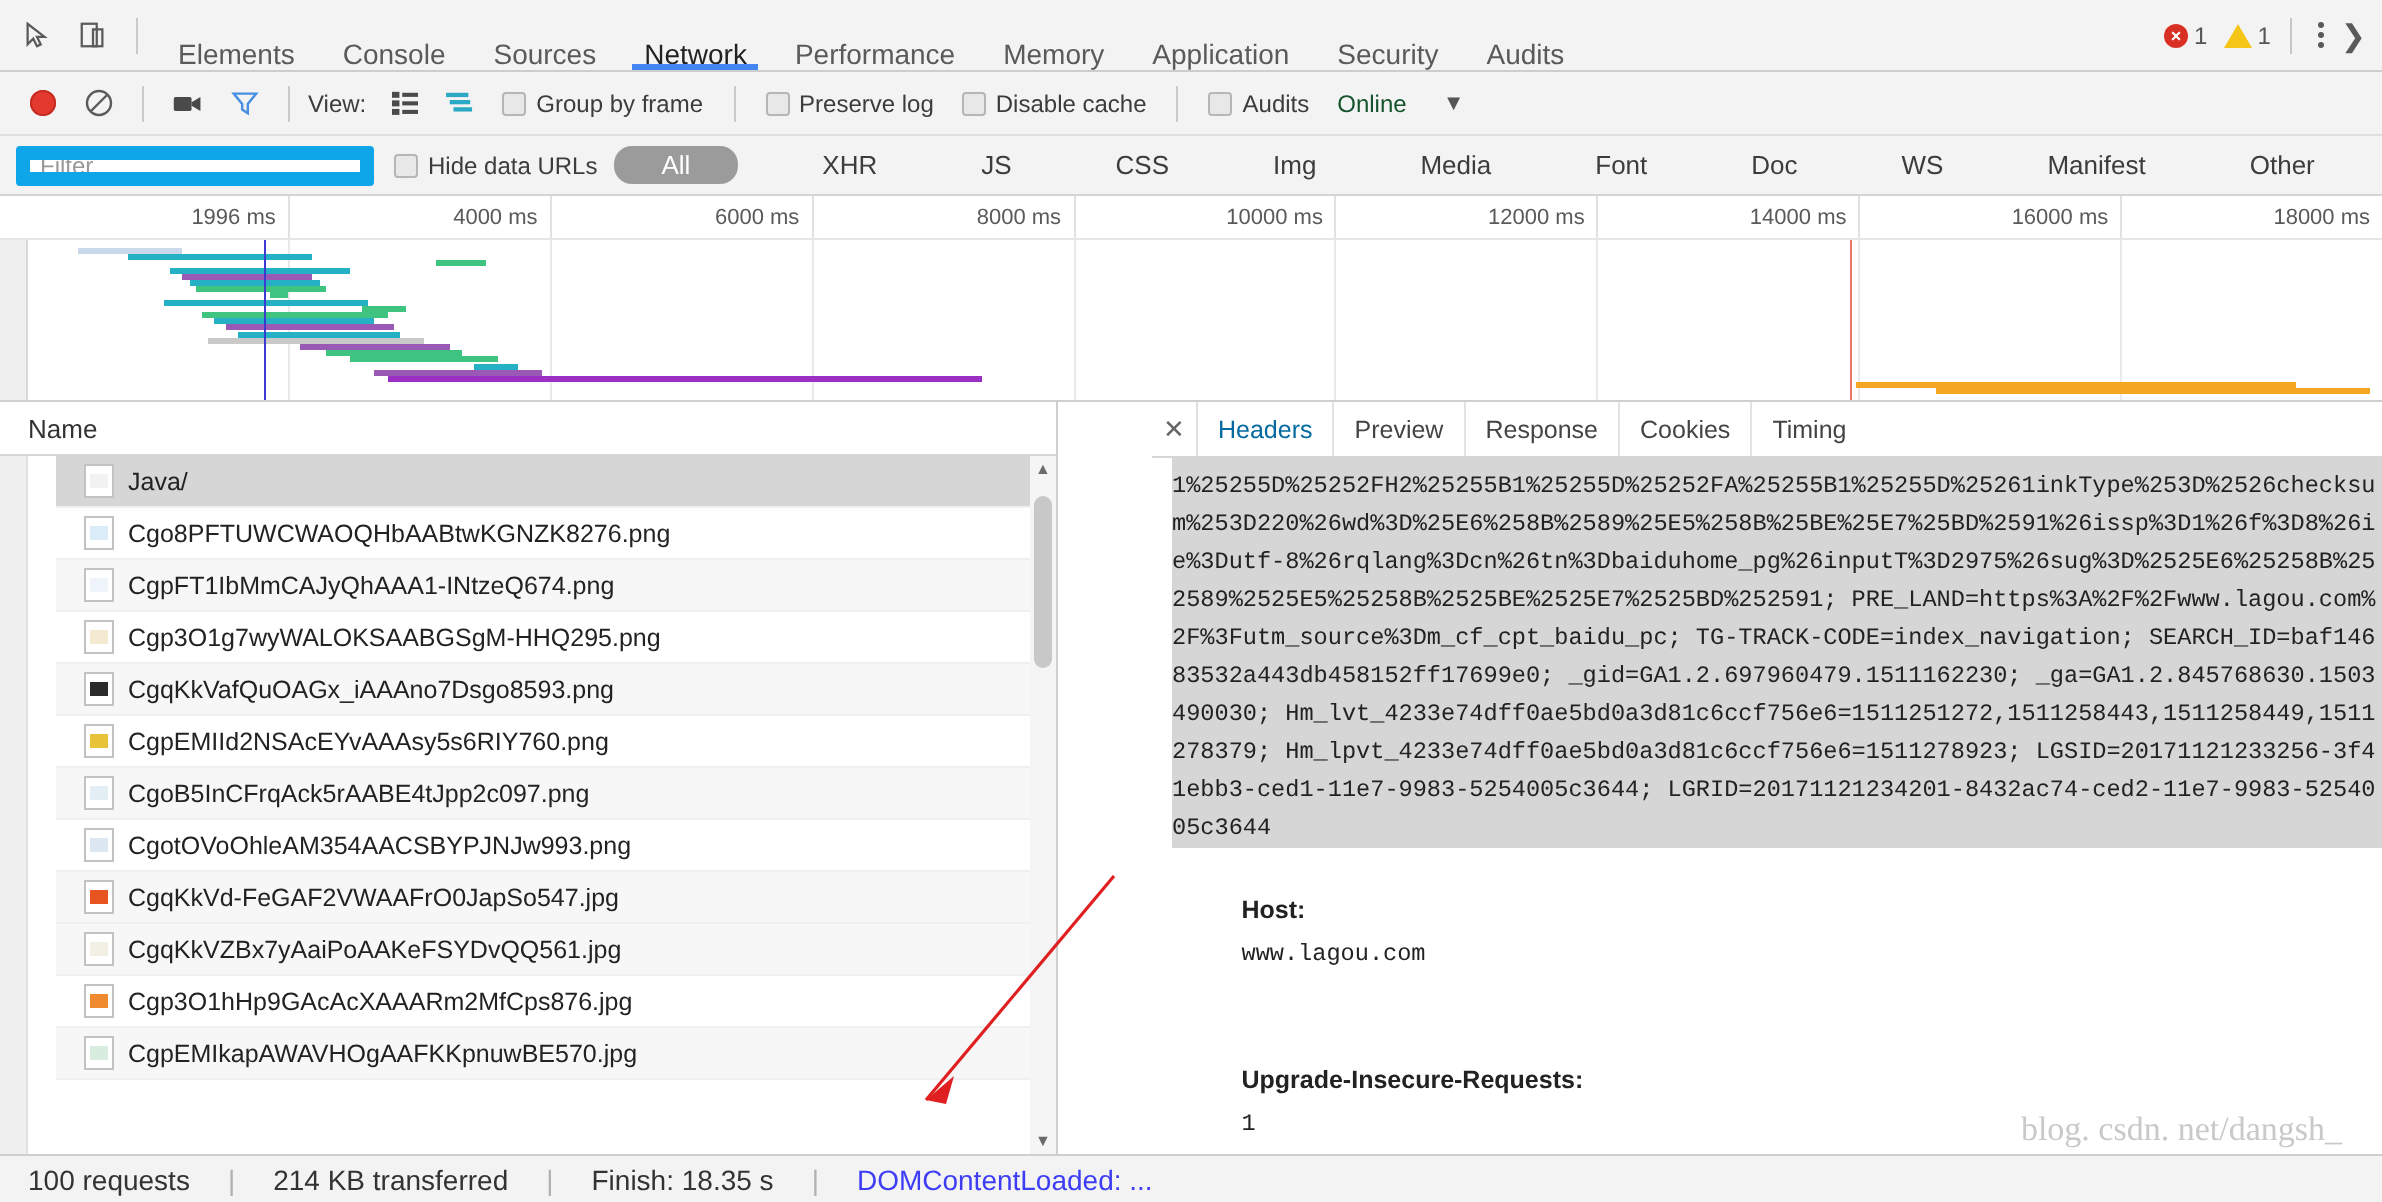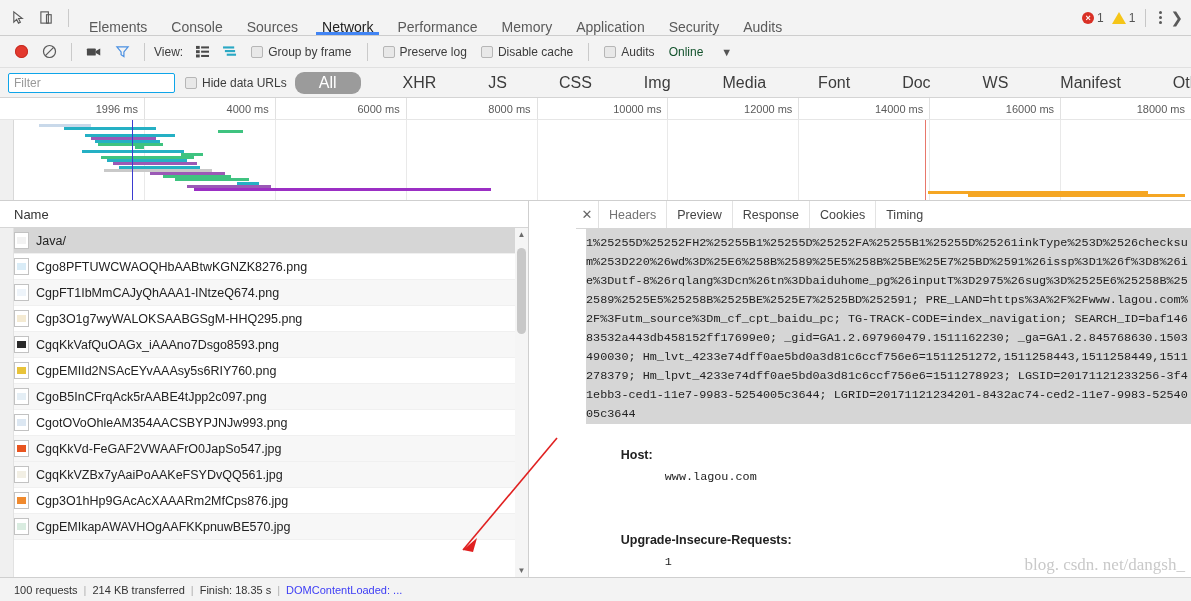--- a/index.html
+++ b/index.html
@@ -161,32 +161,32 @@
     background: #f3f3f3;
     border-bottom: 1px solid #d4d4d4;
     display: flex;
     align-items: center;
     padding: 0 8px;
     box-sizing: border-box;
   }
   .filter-input {
     width: 205px;
     height: 20px;
-    border: 1px solid #0ea5e9;
+    border: 7px solid #0ea5e9;
     background: #fff;
     border-radius: 2px;
     font-size: 12px;
     padding: 0 5px;
     box-sizing: border-box;
     color: #333;
     font-family: "Liberation Sans", sans-serif;
   }
   .filter-input::placeholder { color:#999; }
   .ftype {
-    font-size: 16px;
+    font-size: 13px;
     color: #3c3c3c;
     padding: 2px 24px;
     margin: 0 2px;
     border-radius: 9px;
     white-space: nowrap;
   }
   .ftype.active {
     background: #9b9b9b;
     color: #fff;
   }
@@ -273,20 +273,21 @@
     align-items: center;
     padding-left: 14px;
     font-size: 13px;
     color: #333;
     box-sizing: border-box;
   }
   .rowlist {
     flex: 1;
     overflow: hidden;
     position: relative;
+    padding-left: 28px;
   }
   .nrow {
     height: 26px;
     display: flex;
     align-items: center;
     padding-left: 14px;
     border-bottom: 1px solid #f0f0f0;
     box-sizing: border-box;
     font-size: 12.5px;
     color: #222;
@@ -359,21 +360,21 @@
     border-right: 1px solid #e0e0e0;
   }
   .dtab {
     padding: 0 10px;
     display: flex; align-items: center;
     font-size: 12.5px;
     color: #444;
     border-right: 1px solid #e3e3e3;
     white-space: nowrap;
   }
-  .dtab.active { color: #737373; background: #fff; }
+  .dtab.active { color: #0369a1; background: #fff; }
   .dtab.last { border-right: none; }
   .detail-body {
     flex: 1;
     overflow: hidden;
     padding: 0 0 0 10px;
     box-sizing: border-box;
     position: relative;
   }
   .cookieblob {
     font-family: "Liberation Mono", monospace;
@@ -388,26 +389,26 @@
     padding: 0;
   }
   .hdrline {
     font-size: 12.5px;
     line-height: 21px;
     color: #222;
     white-space: pre-wrap;
     word-break: break-all;
   }
   .hdrname { font-weight: bold; font-family: "Liberation Sans", sans-serif;}
-  .hdrval { font-family: "Liberation Mono", monospace; font-size: 11.8px; margin-left: 44px;}
+  .hdrval { font-family: "Liberation Mono", monospace; font-size: 11.8px;}
 
   
   .watermark {
     position: absolute;
-    right: 6px;
+    right: 20px;
     bottom: 2px;
     font-family: "Liberation Serif", serif;
     font-size: 17px;
     color: #c9c9c9;
     white-space: nowrap;
     pointer-events: none;
     z-index: 5;
   }
 
   
@@ -423,23 +424,23 @@
 
   
   .statusbar {
     height: 24px;
     min-height: 24px;
     background: #f3f3f3;
     border-top: 1px solid #cfcfcf;
     display: flex;
     align-items: center;
     padding-left: 14px;
-    font-size: 11px;
+    font-size: 14px;
     color: #333;
-    gap: 6px;
+    gap: 19px;
     box-sizing: border-box;
   }
   .sb-sep { color: #b0b0b0; }
   .sb-link { color: #3d3df5; }
 </style>
 </head>
 <body>
 
 <div class="devtools">
 

